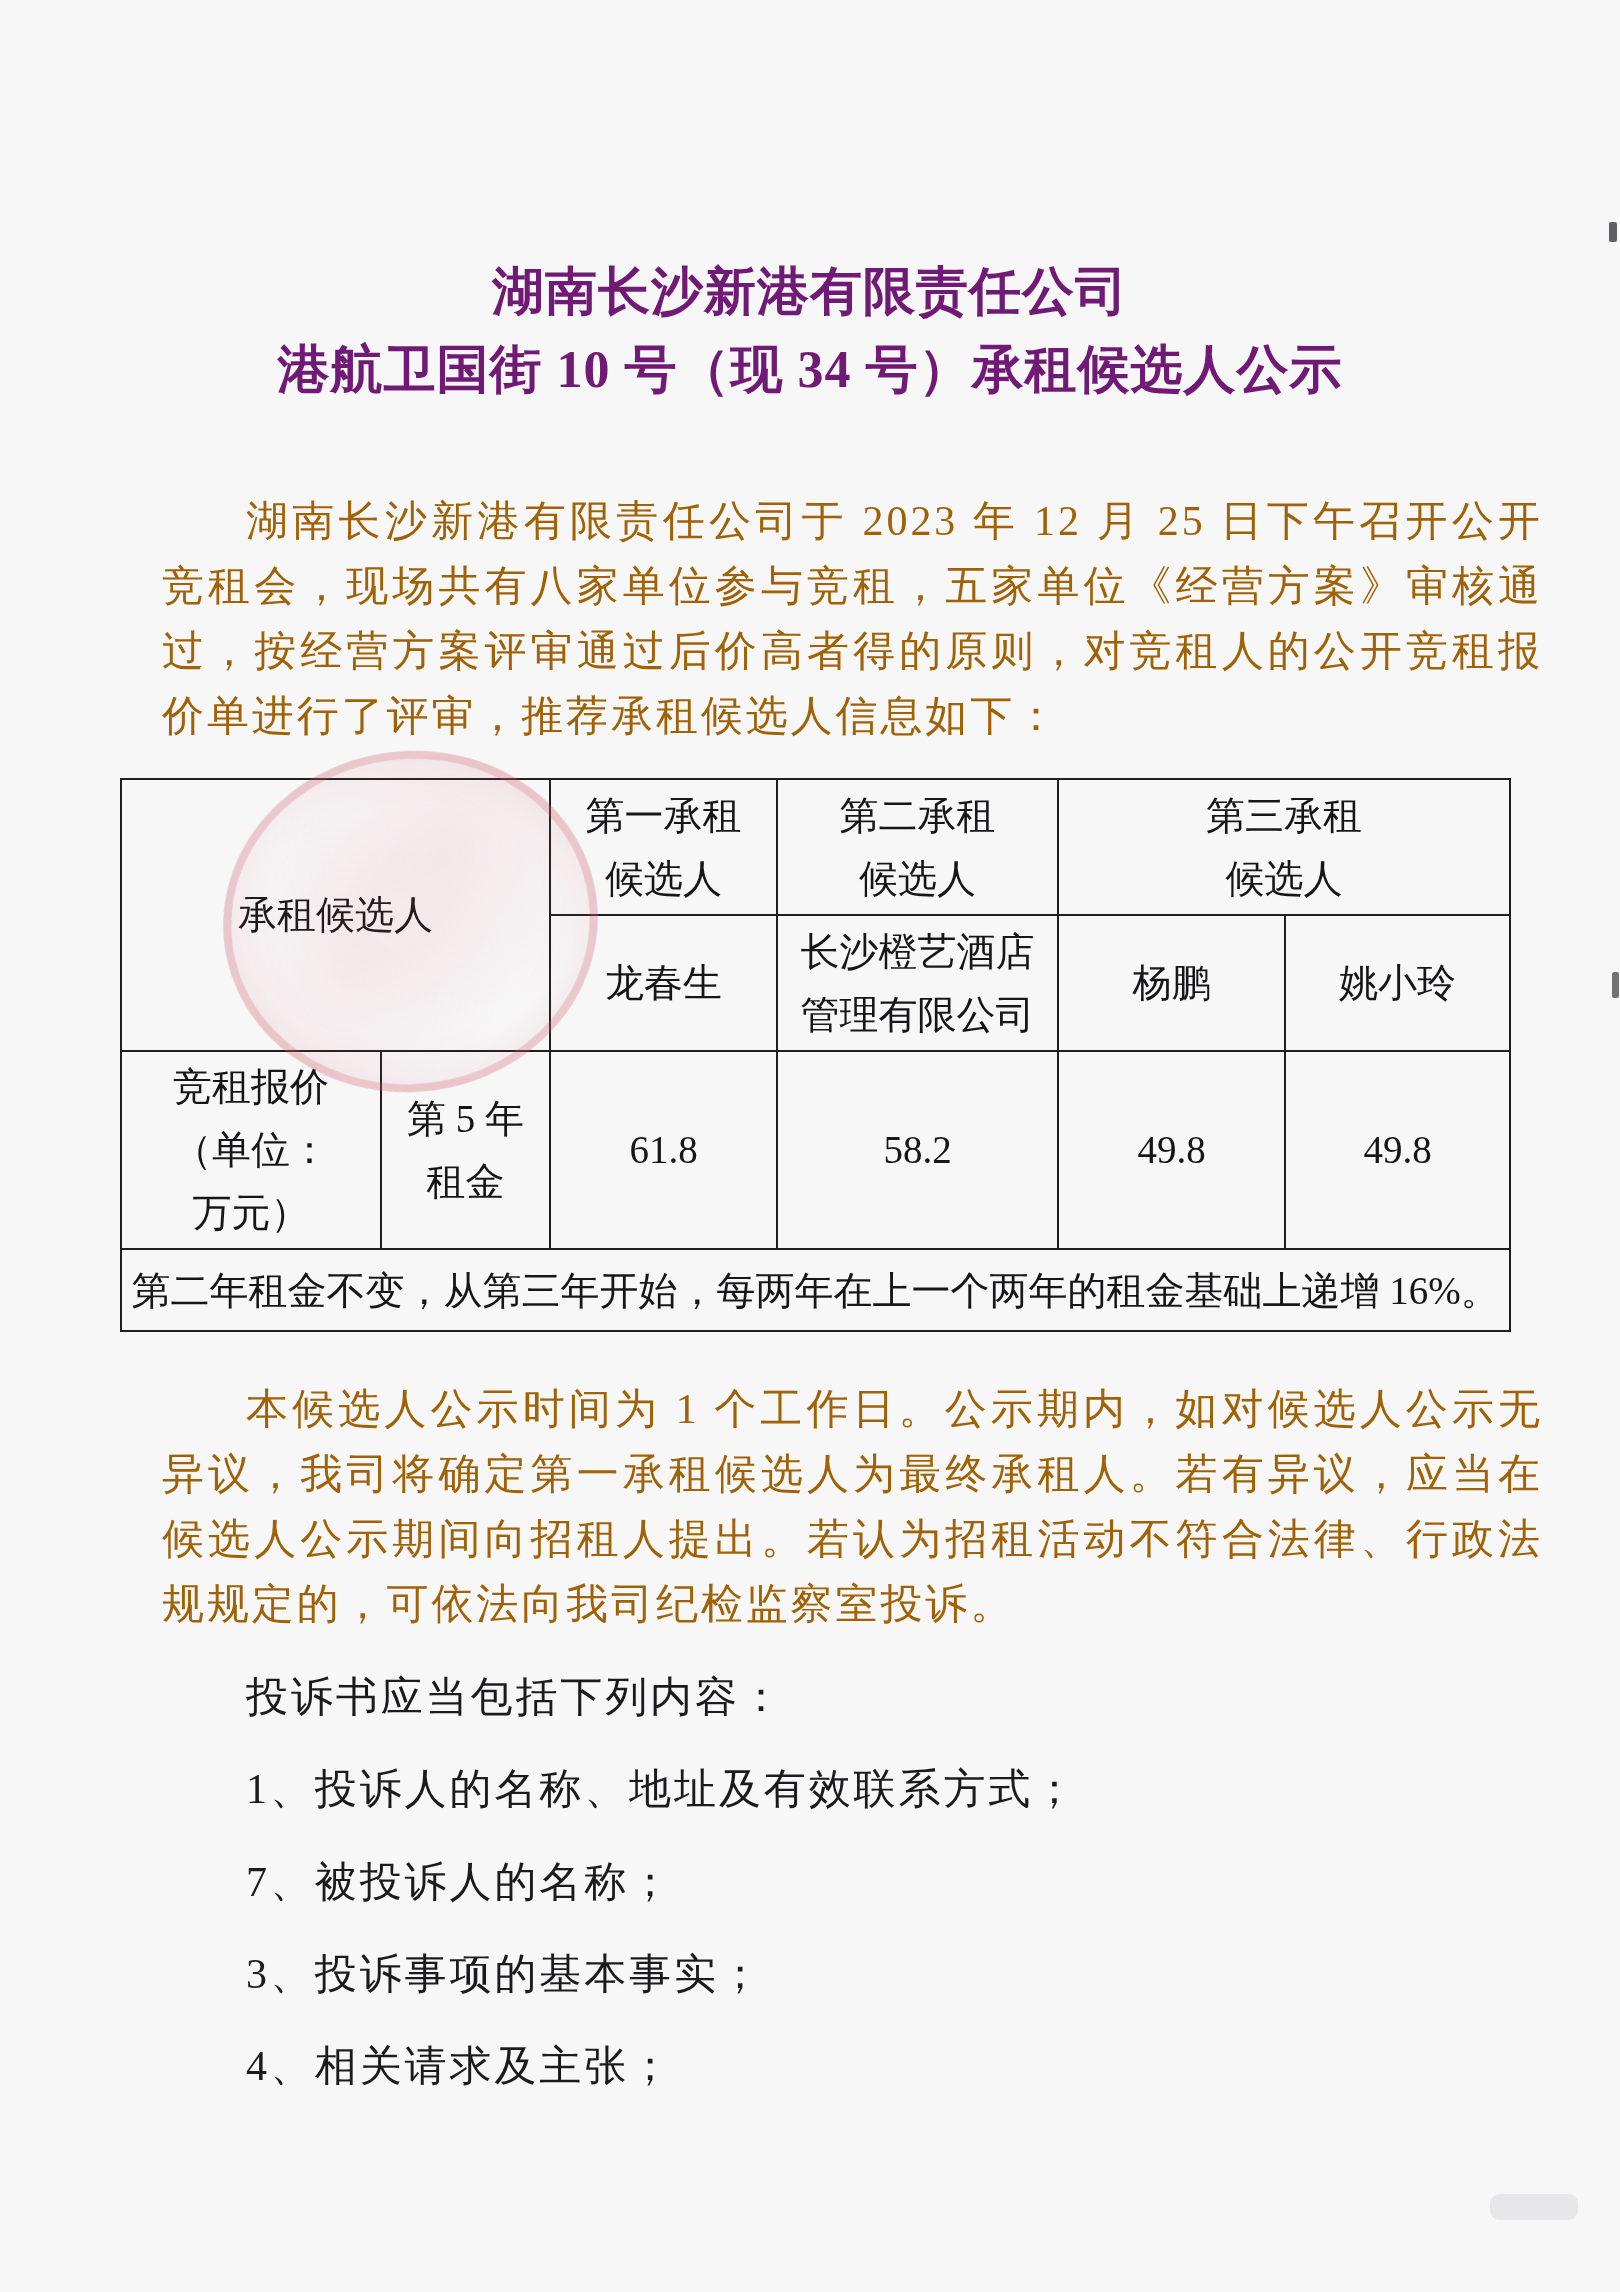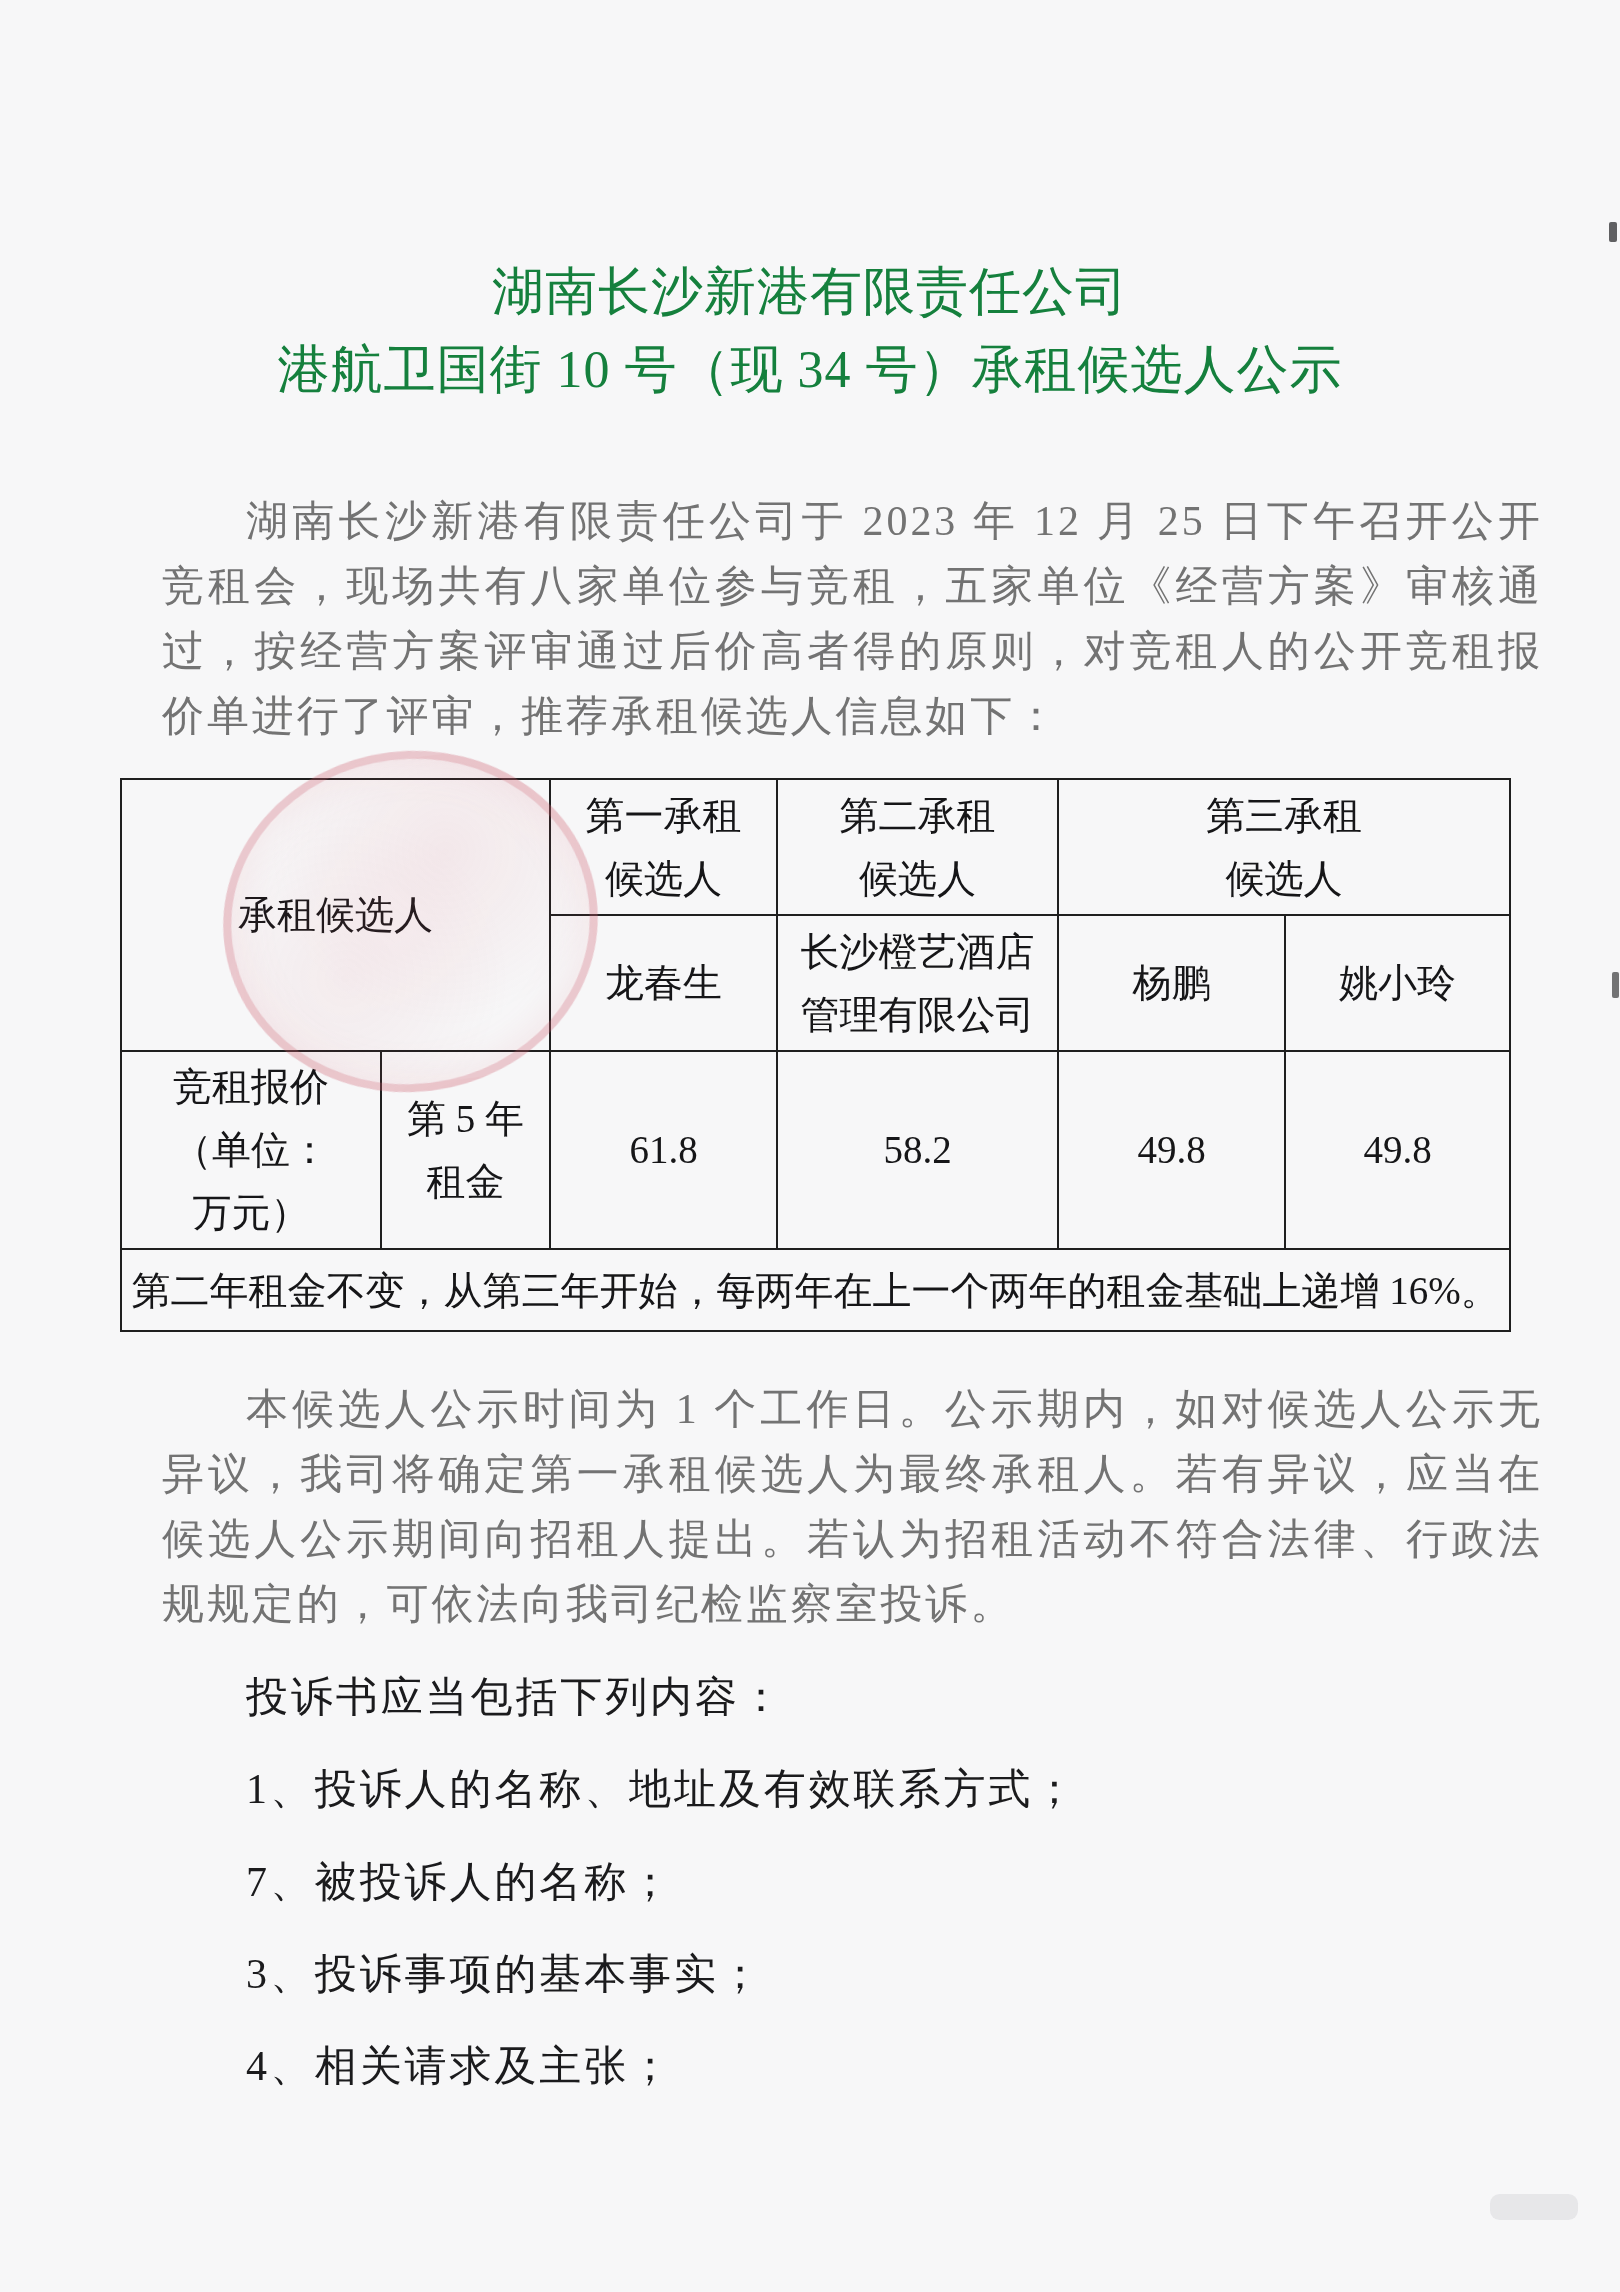--- a/index.html
+++ b/index.html
@@ -15,34 +15,34 @@
   }
   .page {
     position: relative;
     width: 100%;
     height: 100%;
     padding-top: 253px;
     box-sizing: border-box;
   }
   .title {
     text-align: center;
-    font-weight: 400;
+    font-weight: 700;
     font-size: 52px;
     line-height: 78px;
-    color: #15803d;
+    color: #701a75;
     letter-spacing: 1px;
   }
   .para {
     margin: 0 77px 0 162px;
     font-size: 42px;
     line-height: 65px;
     letter-spacing: 2.9px;
     text-indent: 2em;
     text-align: justify;
-    color: #737373;
+    color: #a16207;
   }
   .para.first { margin-top: 80px; }
   .para.after-table { margin-top: 45px; }
   .list-block { margin-top: 27.4px; }
   .list-line {
     margin: 27.4px 157px 0 162px;
     font-size: 42px;
     line-height: 65px;
     letter-spacing: 2.9px;
     text-indent: 2em;

